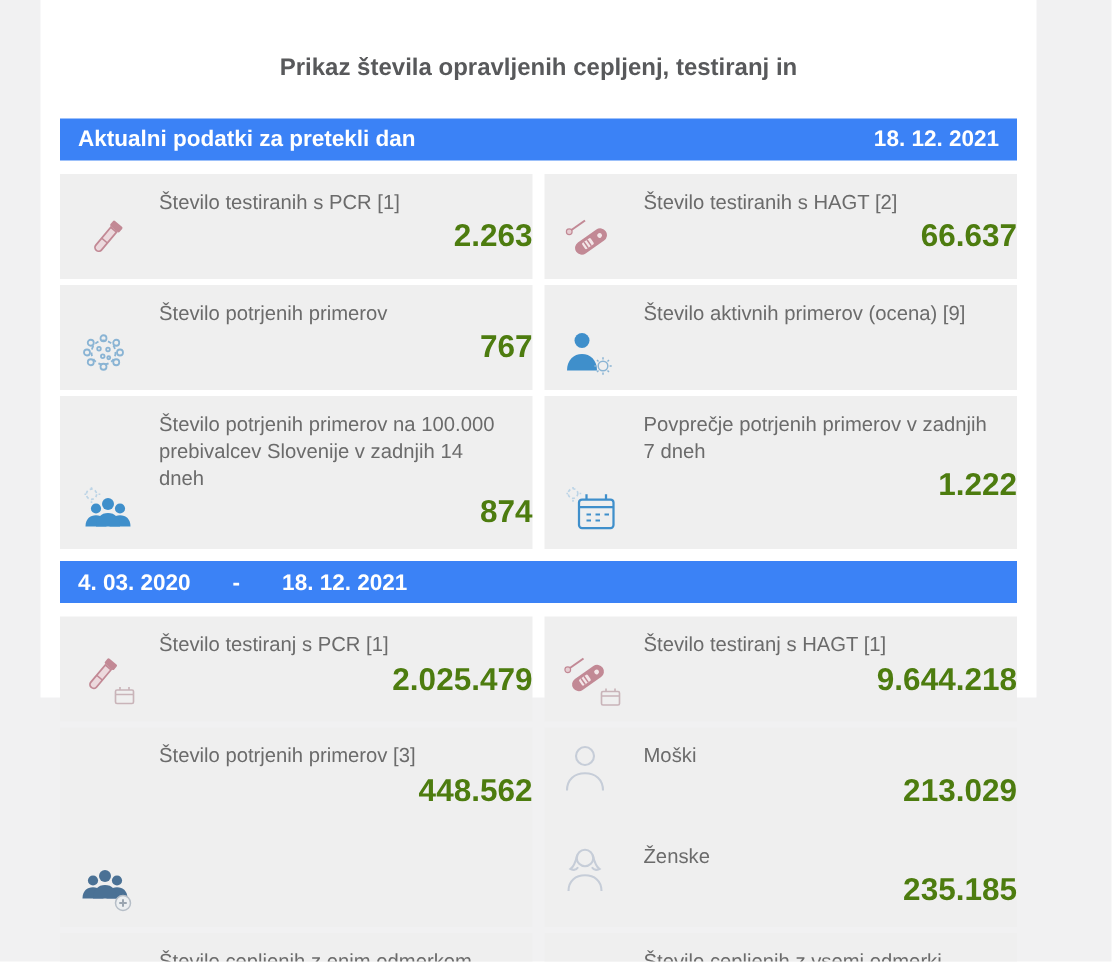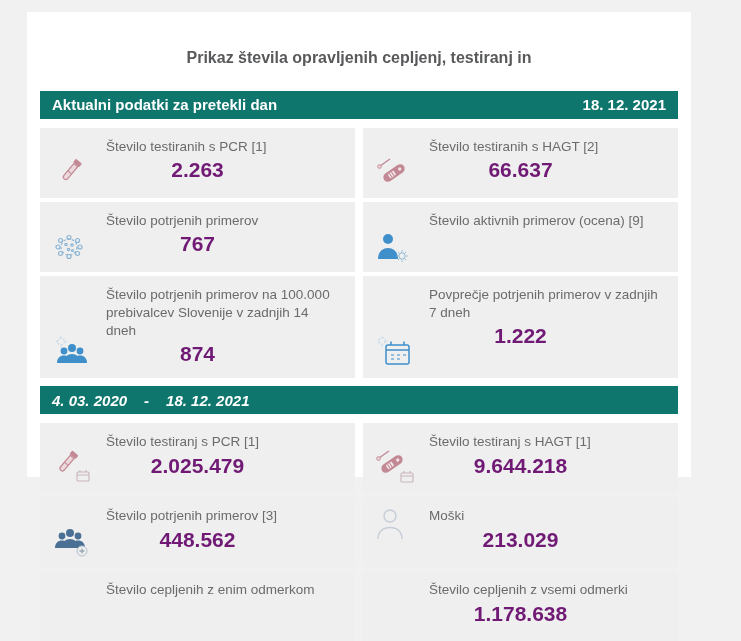--- a/index.html
+++ b/index.html
@@ -3,51 +3,51 @@
 <meta charset="utf-8">
 <style>
   html,body{margin:0;padding:0;}
   body{
     width:741px;height:641px;overflow:hidden;
     background:#f1f1f2;
     font-family:"Liberation Sans","DejaVu Sans",sans-serif;
     position:relative;
   }
   .sheet{
-    position:absolute;left:27px;top:12px;width:664px;height:465px;
+    position:absolute;left:27px;top:0;width:664px;height:465px;
     background:#ffffff;
   }
   .inner{width:638px;margin:0 auto;}
   .title{
     margin-top:34px;text-align:center;font-weight:bold;
     font-size:16px;line-height:1.55;color:#58595b;
   }
   .bar{
-    background:#0f766e;color:#ffffff;font-weight:bold;font-size:15px;
+    background:#3b82f6;color:#ffffff;font-weight:bold;font-size:15px;
     display:flex;justify-content:space-between;align-items:center;
     padding:4px 12px;height:20px;
   }
   .bar.first{margin-top:20px;}
   .bar.second{margin-top:8px;}
-  .bar .dates{display:flex;gap:17px;font-style:italic;}
+  .bar .dates{display:flex;gap:28px;}
   .grid{
     margin-top:9px;
     display:grid;grid-template-columns:1fr 1fr;gap:4px 8px;
   }
   .card{
     background:#efefef;position:relative;
     min-height:50px;padding:10px 14px;
   }
   .card .label{
     font-size:13.5px;line-height:1.35;color:#6b6b6b;
     padding-left:52px;
   }
   .card .value{
-    text-align:center;font-weight:bold;font-size:21px;line-height:28px;
-    color:#701a75;margin-left:-14px;margin-right:-14px;
+    text-align:right;font-weight:bold;font-size:21px;line-height:28px;
+    color:#4d7c0f;margin-left:-14px;margin-right:-14px;
   }
   .card .icon{
     position:absolute;left:12px;bottom:9px;width:44px;height:36px;
     display:flex;align-items:flex-end;
   }
   .card.split{display:flex;padding:0;flex-direction:column;}
   .card.split .half{flex:1;position:relative;padding:10px 14px;}
   .card.split .icon{bottom:auto;top:8px;left:10px;}
 </style>
 </head>
@@ -253,20 +253,34 @@
             <svg width="34" height="34" viewBox="0 0 34 34">
               <g fill="none" stroke="#c6cdd8" stroke-width="1.4">
                 <circle cx="17" cy="9" r="6"></circle>
                 <path d="M5 32c0-7.5 5-11.5 12-11.5s12 4 12 11.5"></path>
               </g>
             </svg>
           </span>
           <div class="label">Moški</div>
           <div class="value">213.029</div>
         </div>
+        <div class="half">
+          <span class="icon">
+            <svg width="34" height="34" viewBox="0 0 34 34">
+              <g fill="none" stroke="#c6cdd8" stroke-width="1.4">
+                <circle cx="17" cy="10" r="5.5"></circle>
+                <path d="M11.8 8.2C10.4 14 9 16.2 7.4 17.3c2 1 4 .5 5-1.1"></path>
+                <path d="M22.2 8.2c1.4 5.8 2.8 8 4.4 9.1-2 1-4 .5-5-1.1"></path>
+                <path d="M6 32c0-7 5-10.5 11-10.5S28 25 28 32"></path>
+              </g>
+            </svg>
+          </span>
+          <div class="label">Ženske</div>
+          <div class="value">235.185</div>
+        </div>
       </div>
 
       <div class="card">
         <div class="label">Število cepljenih z enim odmerkom</div>
       </div>
 
       <div class="card">
         <div class="label">Število cepljenih z vsemi odmerki</div>
         <div class="value">1.178.638</div>
       </div>

